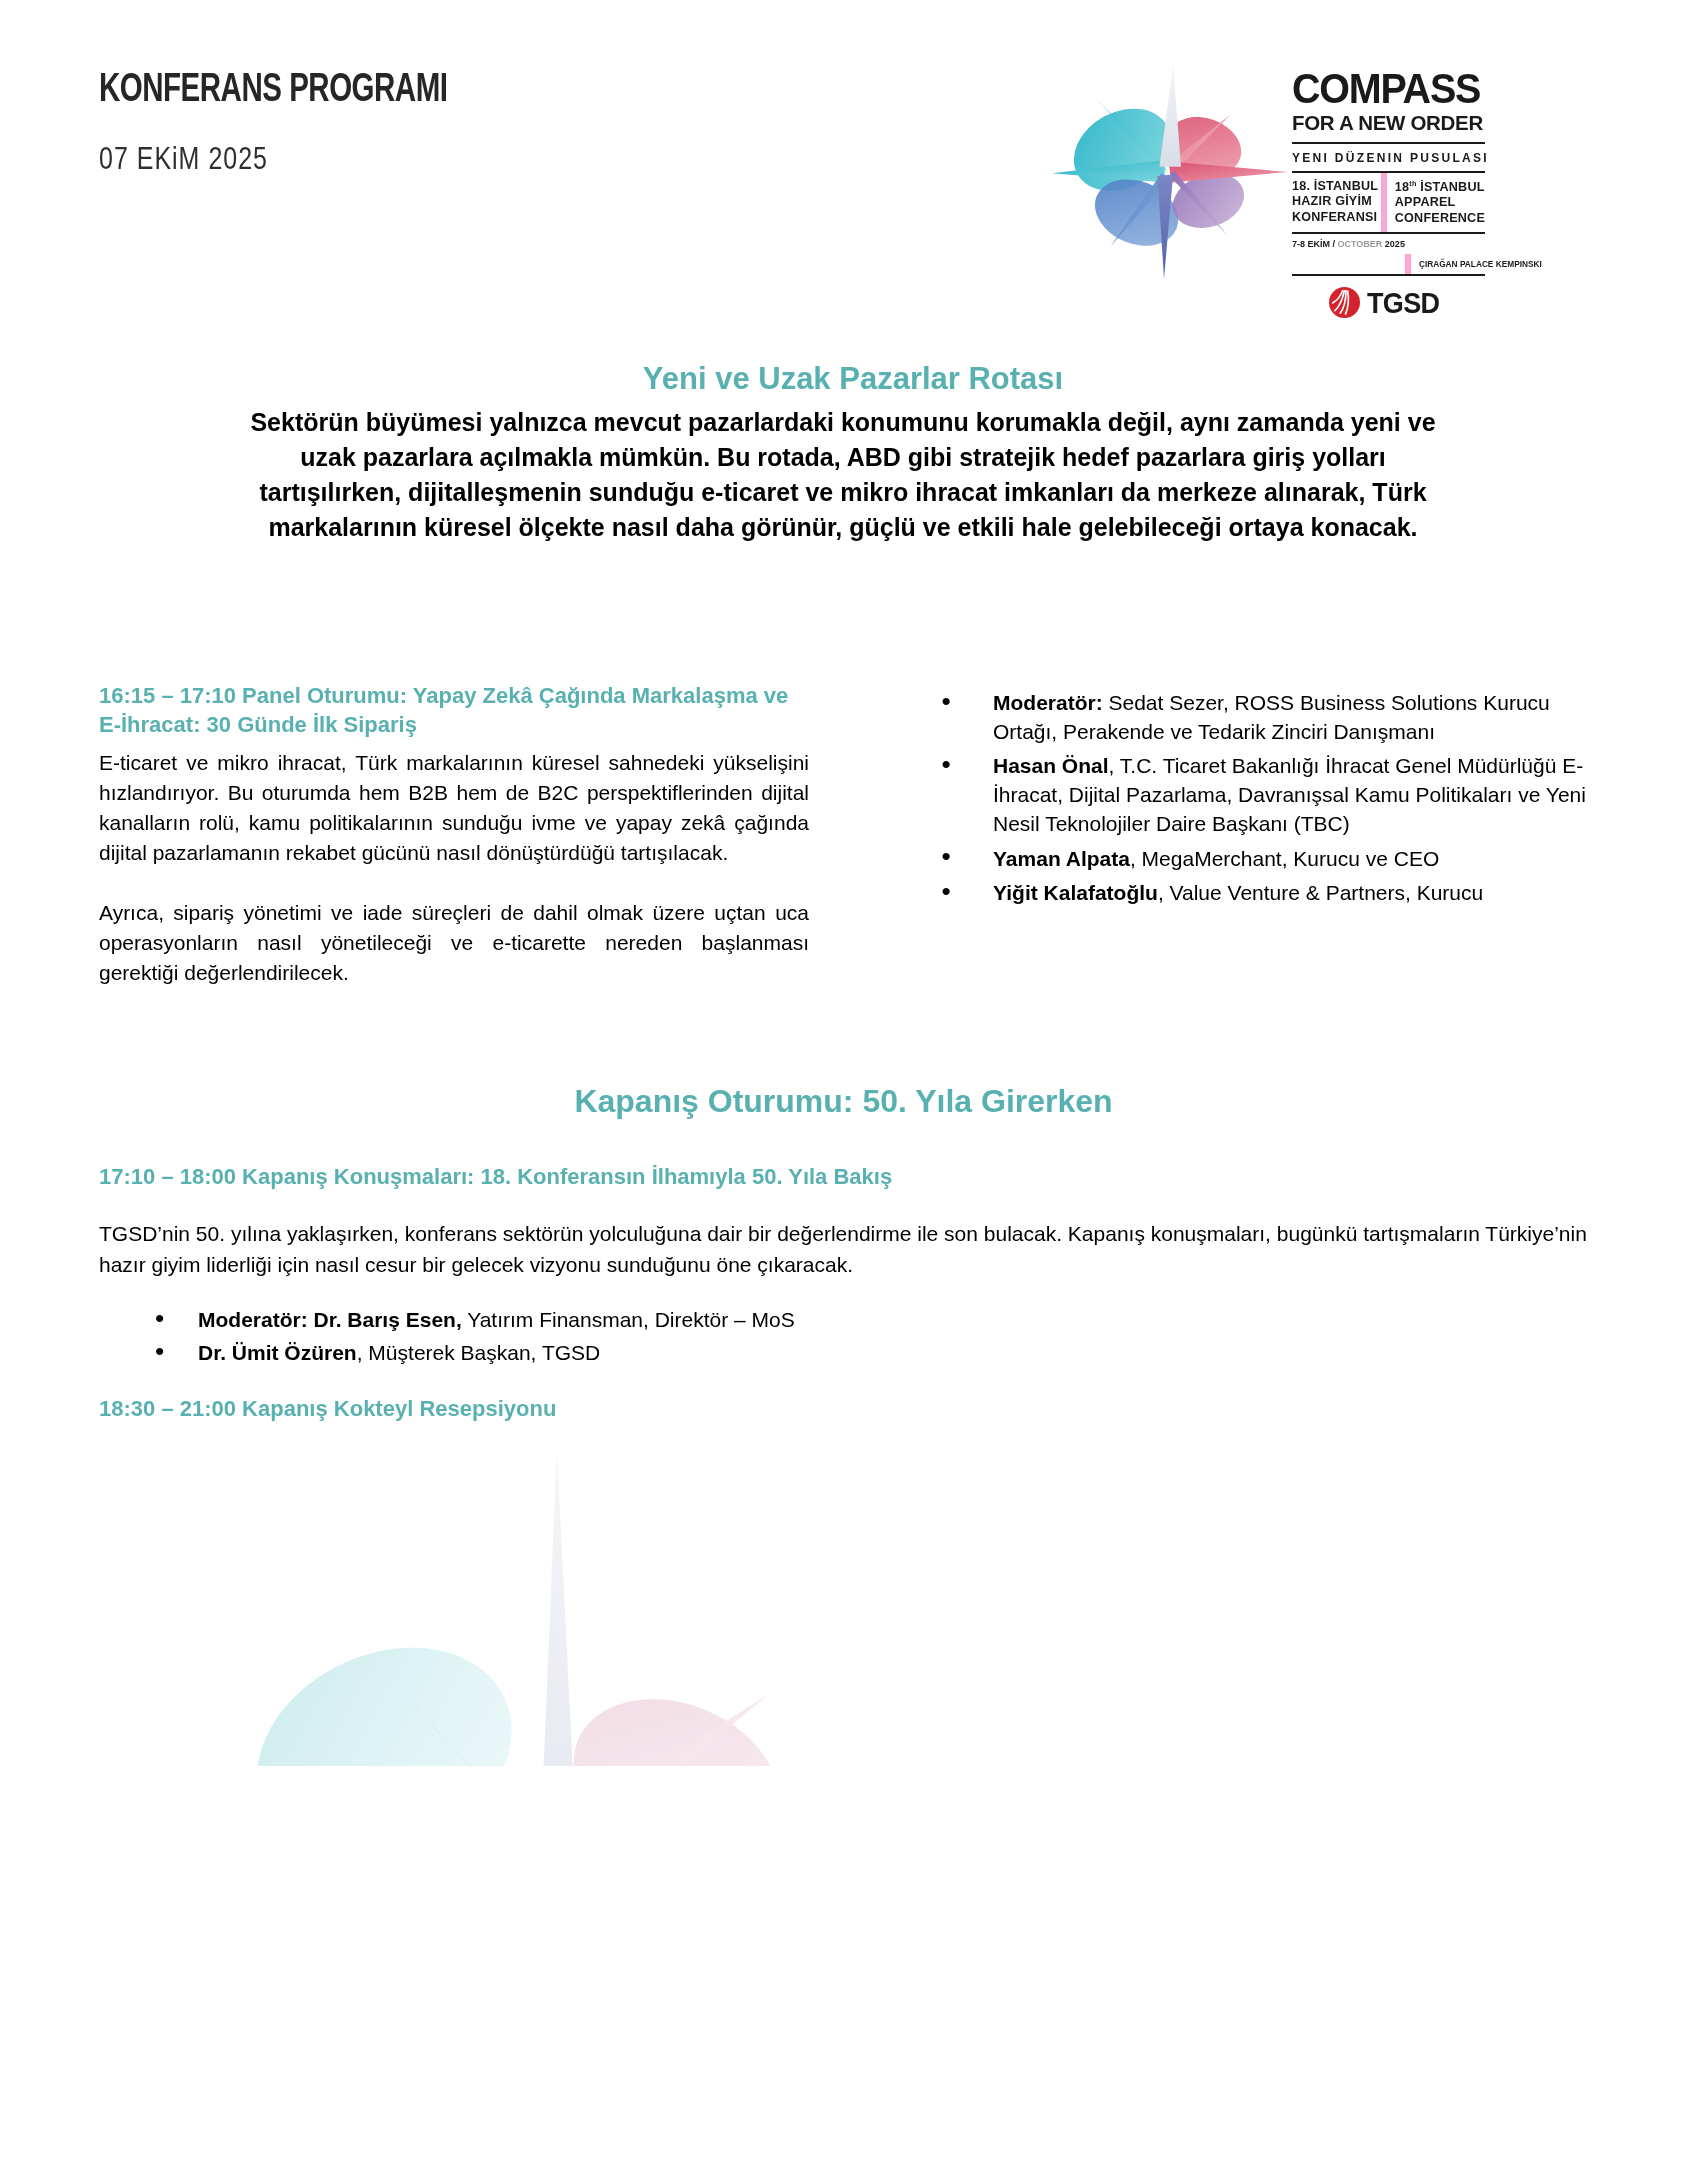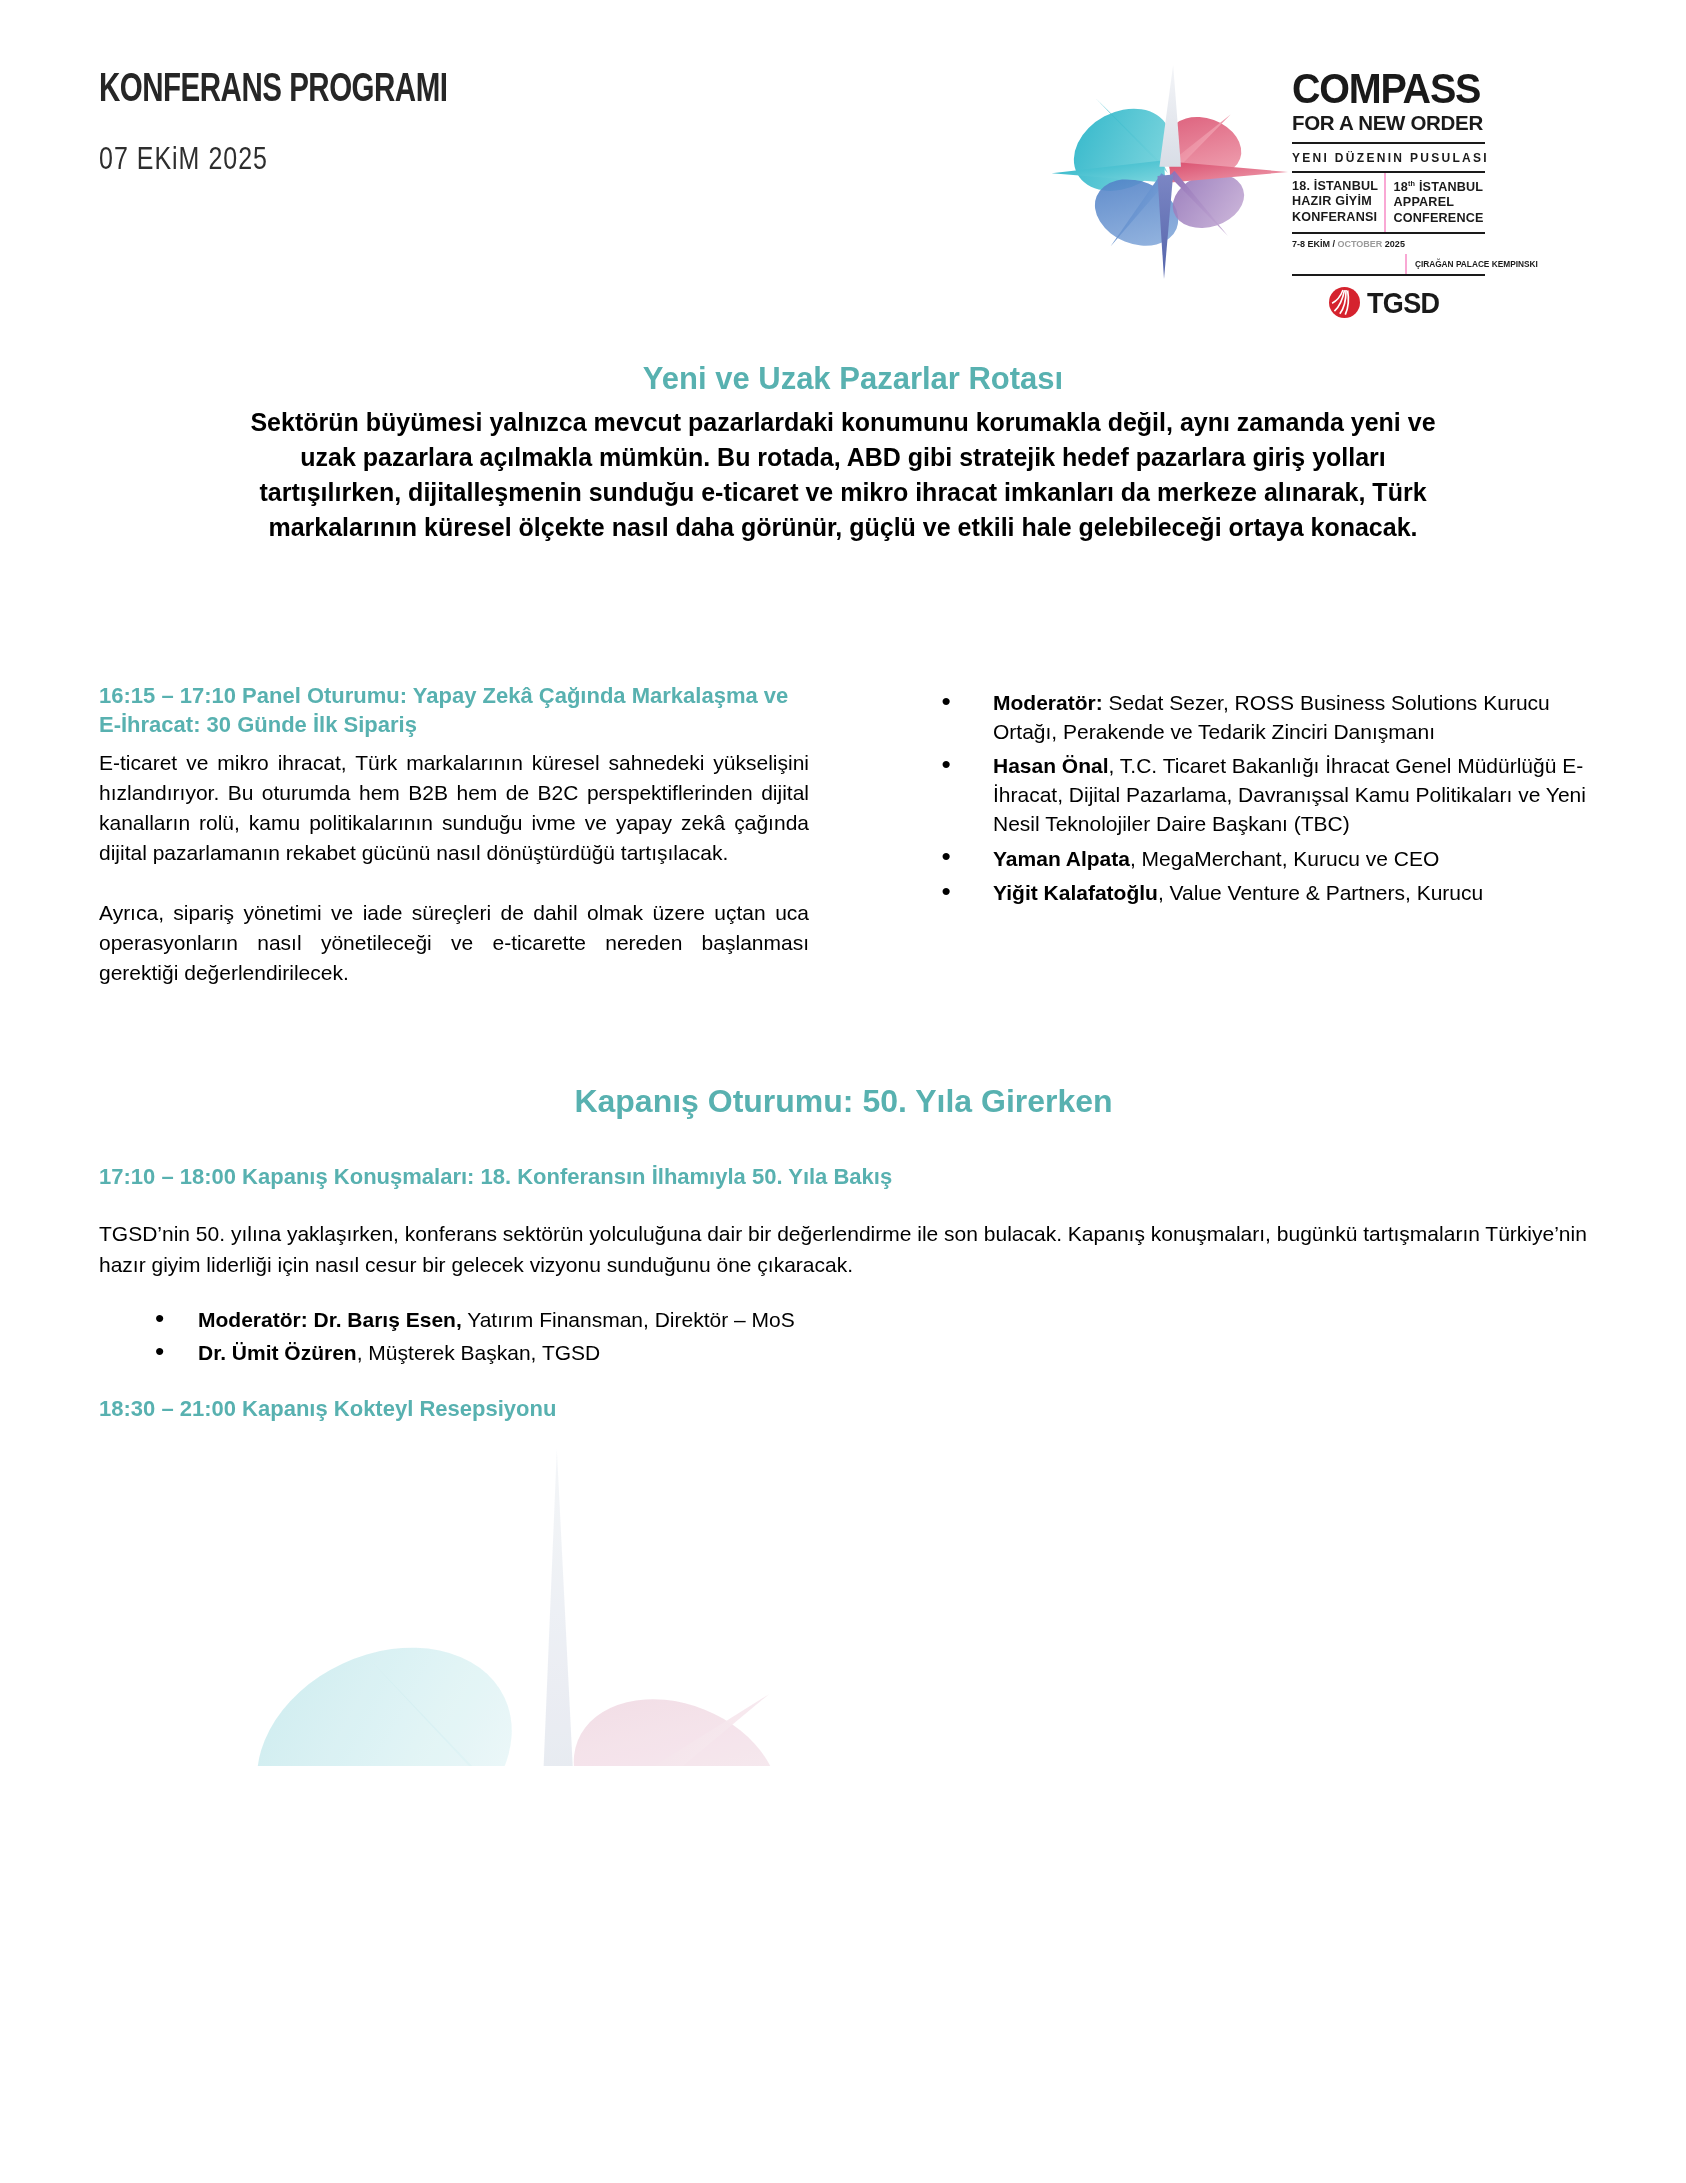--- a/index.html
+++ b/index.html
@@ -19,21 +19,21 @@
   .logo-star { position:absolute; left:1033px; top:61px; width:262px; height:222px; }
   .logo-text { position:absolute; left:1292px; top:69px; width:193px; color:#1a1a1a; }
   .lg-compass { font-size:42px; font-weight:bold; letter-spacing:-1.3px; line-height:.95;
                 white-space:nowrap; transform:scaleX(.94); transform-origin:left top; }
   .lg-order   { font-size:20.5px; font-weight:bold; letter-spacing:-0.3px; white-space:nowrap; margin-top:2.6px; }
   .lg-rule    { height:2px; background:#1a1a1a; margin:6.6px 0; }
   .lg-tagline { font-size:12px; font-weight:bold; letter-spacing:2.3px; white-space:nowrap; }
   .lg-table   { border-top:2px solid #1a1a1a; margin-top:6.6px; }
   .lg-row     { display:flex; border-bottom:2px solid #1a1a1a; }
   .lg-cell    { flex:1; padding:5.3px 0 5.3px 0; }
-  .lg-cell + .lg-cell { border-left:2px solid #f9a8d4; padding-left:8px; }
+  .lg-cell + .lg-cell { border-left:6px solid #f9a8d4; padding-left:8px; }
   .lg-cell .ln { font-size:12.6px; font-weight:bold; line-height:1.24; letter-spacing:0.2px; white-space:nowrap; }
   .lg-cell sup { font-size:7.3px; }
   .lg-date  { font-size:9px; font-weight:bold; white-space:nowrap; }
   .lg-date .grey { color:#9a9a9a; }
   .lg-venue { font-size:8.3px; font-weight:bold; white-space:nowrap;margin-top:20px; }
   .lg-tgsd  { display:flex; align-items:center; justify-content:center; gap:6.6px; margin-top:9.3px; }
   .lg-tgsd-label { font-size:30px; font-weight:bold; letter-spacing:-0.7px;
                    transform:scaleX(.9); transform-origin:left center; }
 
   

